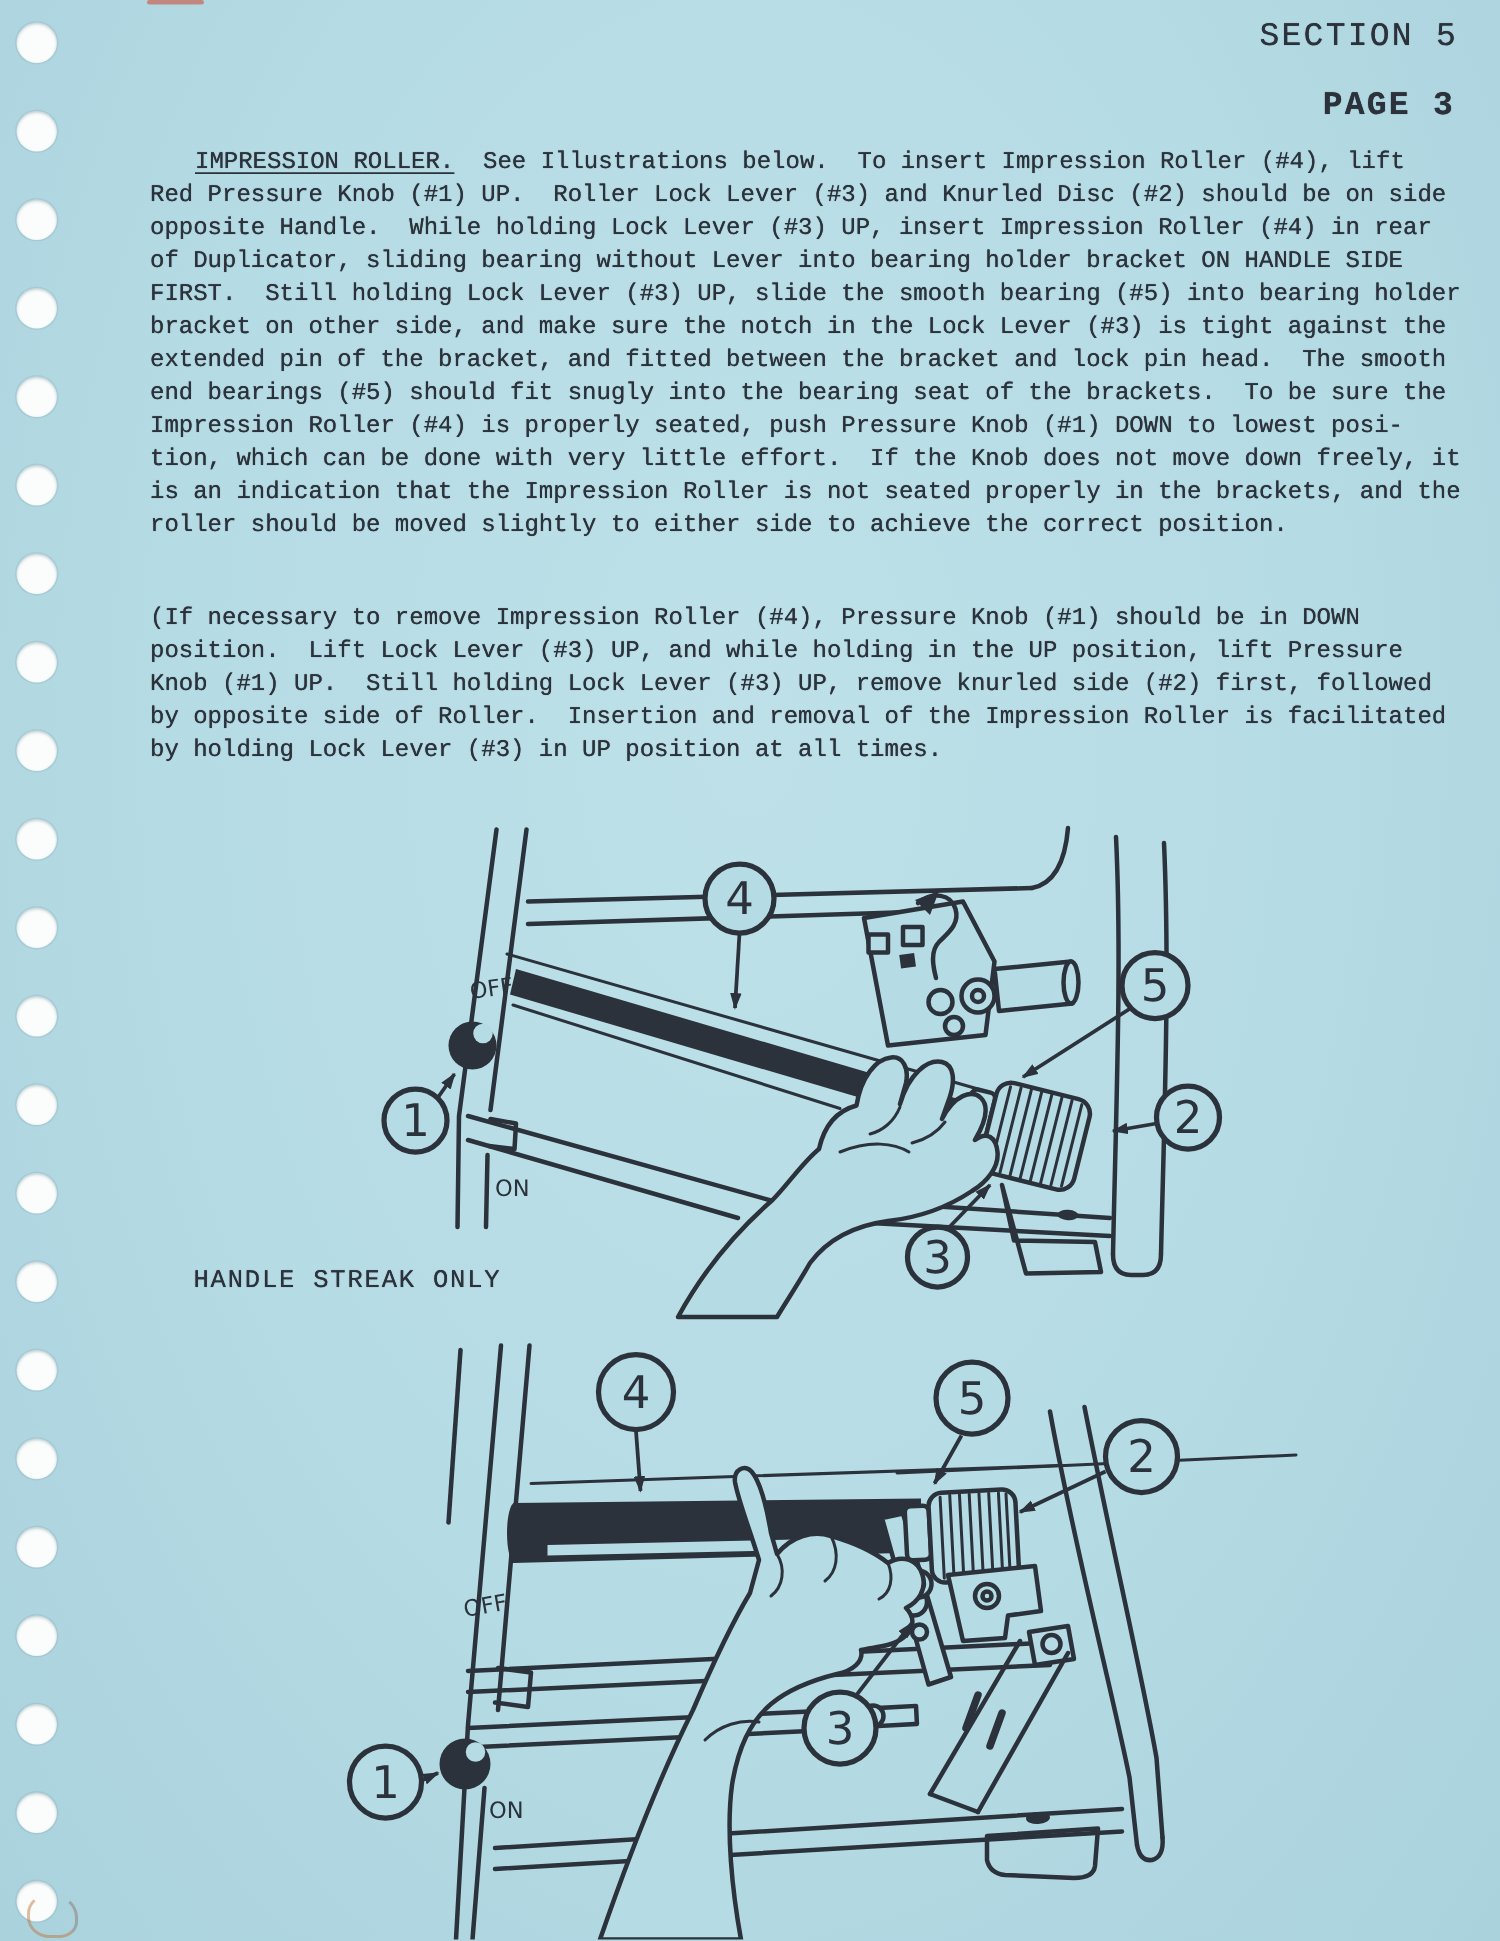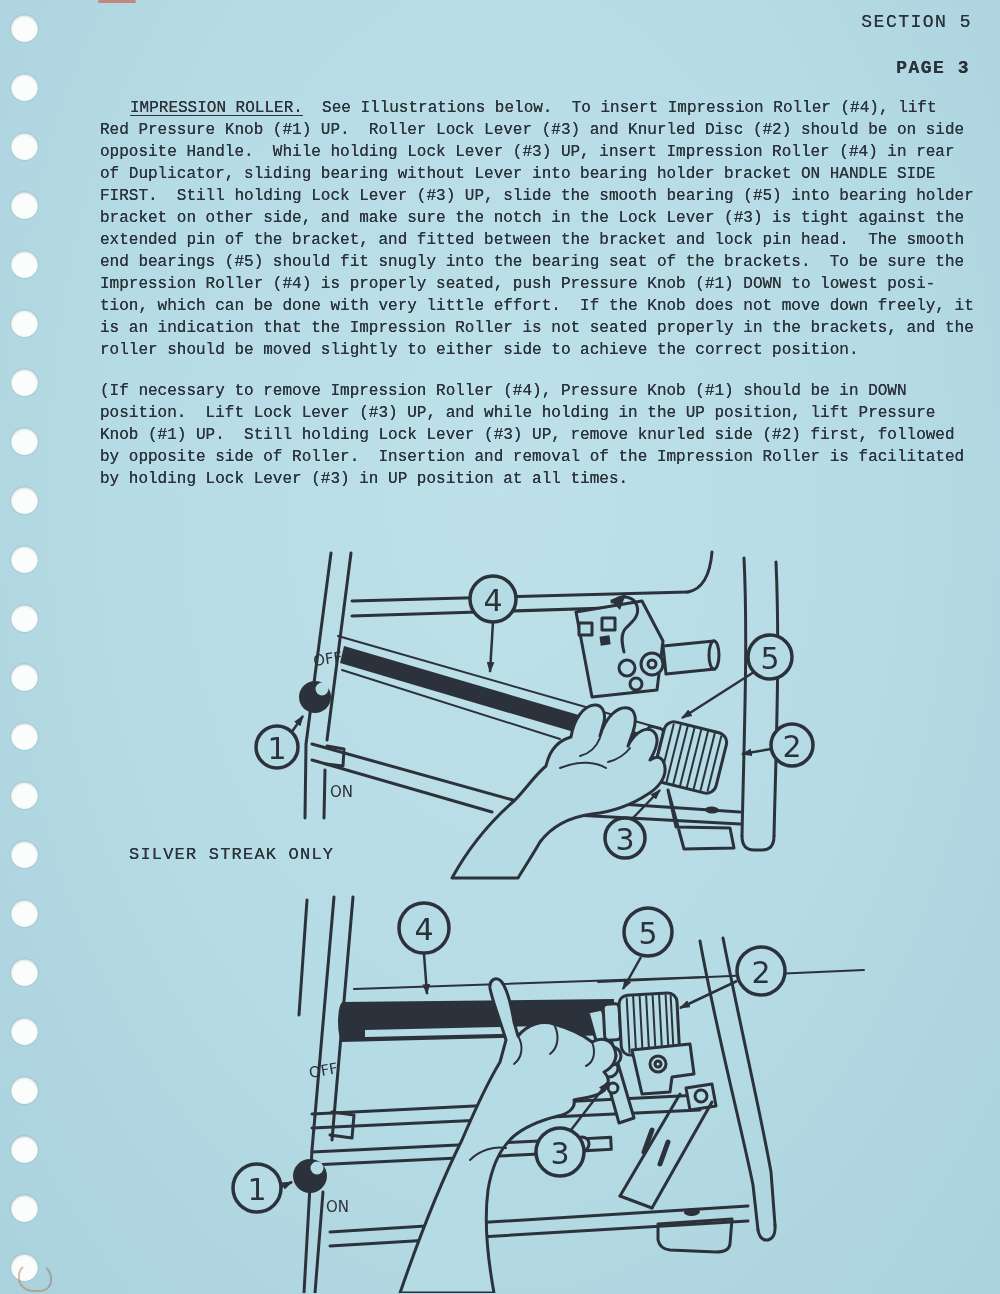--- a/index.html
+++ b/index.html
@@ -7,30 +7,30 @@
     position:relative;width:1000px;height:1294px;overflow:hidden;
     background:radial-gradient(ellipse at 50% 38%, var(--bg-hi) 0%, var(--bg) 55%, var(--bg-lo) 100%);
     font-family:"Liberation Mono", monospace;
     color:var(--ink);
   }
   .hole{
     position:absolute;left:11px;width:27px;height:27px;border-radius:50%;
     background:var(--hole);
     box-shadow:inset 0 1px 2px rgba(80,115,128,.35), 0 0 0 1px rgba(110,145,158,.18);
   }
-  .hdr{position:absolute;font-size:18px;letter-spacing:1.5px;text-shadow:0 0 .5px currentColor;white-space:pre;}
+  .hdr{position:absolute;font-size:22px;letter-spacing:1.5px;text-shadow:0 0 .5px currentColor;white-space:pre;}
   .hdr-section{top:12px;right:28px;}
   .hdr-page{top:58px;right:30px;font-weight:bold;}
   .para{
     position:absolute;left:100px;width:895px;
     white-space:pre;font-size:16px;line-height:22px;
     text-shadow:0 0 .5px currentColor;
   }
   .para1{top:97px;text-indent:30px;}
-  .para2{top:380px;}
+  .para2{top:401px;}
   .heading{text-decoration:underline;text-underline-offset:3px;}
   .caption{position:absolute;left:129px;top:845px;font-size:17px;letter-spacing:1.2px;text-shadow:0 0 .5px currentColor;}
   svg.fig{position:absolute;color:var(--ink);}
   svg.fig text{font-family:"DejaVu Sans", sans-serif;fill:var(--ink);}
   .ln{stroke:var(--ink);stroke-width:3;fill:none;stroke-linecap:round;stroke-linejoin:round;}
   .lnthin{stroke:var(--ink);stroke-width:2;fill:none;stroke-linecap:round;}
   .shape{stroke:var(--ink);stroke-width:3;fill:var(--bg);stroke-linejoin:round;}
   .dark{fill:var(--ink);stroke:none;}
   .leader{stroke:var(--ink);stroke-width:2.5;fill:none;}
   .callout circle{fill:var(--bg);stroke:var(--ink);stroke-width:3.5;}
@@ -184,21 +184,21 @@
     <g class="callout">
       <circle cx="625" cy="838" r="20"></circle>
       <text x="625" y="839" text-anchor="middle" dominant-baseline="central">3</text>
     </g>
     <g class="callout">
       <circle cx="277" cy="747" r="21"></circle>
       <text x="277" y="748" text-anchor="middle" dominant-baseline="central">1</text>
     </g>
   </svg>
 
-  <div class="caption">SILVER STREAK ONLY</div>
+  <div class="caption">HANDLE STREAK ONLY</div>
 
   <svg class="fig" style="left:225px;top:893px" width="690" height="400" viewBox="225 893 690 400">
     <defs>
       <marker id="ah2" viewBox="0 0 10 7" refX="9" refY="3.5" markerWidth="11" markerHeight="8" orient="auto" markerUnits="userSpaceOnUse">
         <path d="M0,0 L10,3.5 L0,7 Z" fill="var(--ink)"></path>
       </marker>
     </defs>
 
     <g>
       <path class="ln" d="M334,897 L312,1150 L304,1293"></path>

